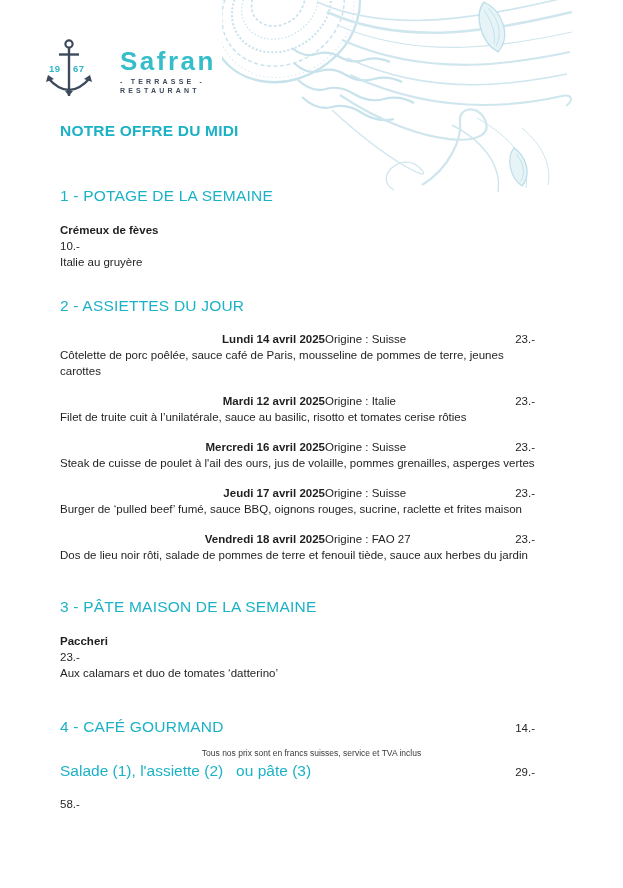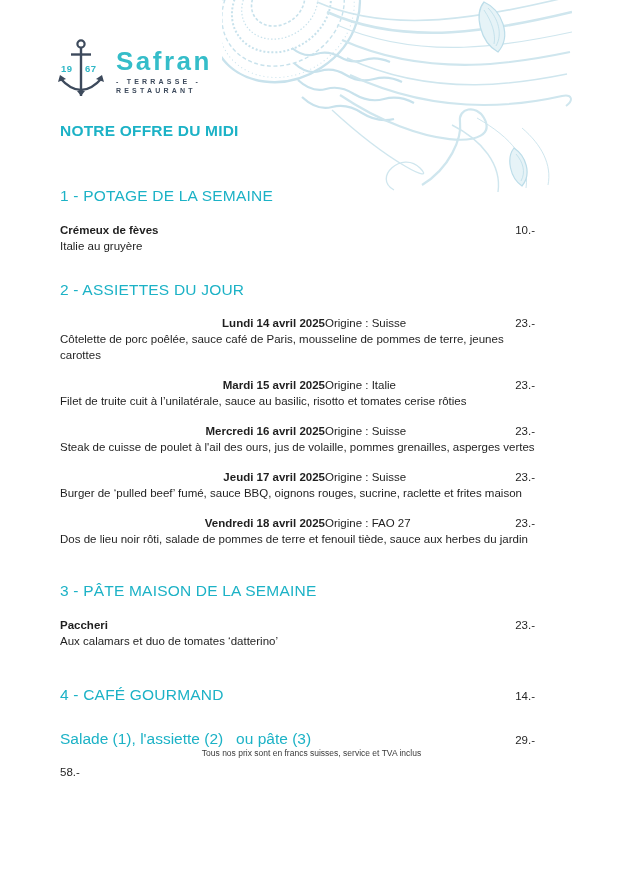--- a/index.html
+++ b/index.html
@@ -17,30 +17,30 @@
   .jellyfish {
     position: absolute;
     top: 0;
     left: 222px;
     width: 350px;
     height: 210px;
     pointer-events: none;
   }
 
   
-  .logo { position: absolute; top: 38px; left: 56px; display: flex; align-items: center; }
+  .logo { position: absolute; top: 38px; left: 44px; display: flex; align-items: center; }
   .logo-mark { position: relative; width: 50px; height: 66px; }
   .logo-mark svg { position: absolute; left: 0; top: 0; }
   .logo-year {
     position: absolute; top: 25px;
     font-size: 9.5px; font-weight: bold; color: #2fb7c6; letter-spacing: 0.5px;
   }
   .year-left { left: 5px; }
   .year-right { left: 29px; }
-  .logo-text { margin-left: 10px; }
+  .logo-text { margin-left: 26px; }
   .brand {
     font-size: 26px; font-weight: bold; letter-spacing: 2.5px;
     color: #35bdc9; line-height: 1;
   }
   .brand-sub {
     font-size: 7px; font-weight: bold; letter-spacing: 3.2px;
     color: #3d4a5c; margin-top: 4px; white-space: nowrap;
   }
   .brand-sub + .brand-sub { margin-top: 2px; }
 
@@ -52,21 +52,21 @@
   }
   .section-heading {
     color: #1cb2c6; font-size: 15.5px; line-height: 20px; letter-spacing: 0.2px;
   }
   .h-potage    { margin-top: 45px; }
   .h-assiettes { margin-top: 26px; }
   .h-pate      { margin-top: 34px; }
 
   .item-row {
     display: flex; justify-content: space-between; align-items: flex-start;
-    margin-top: 16px; font-size: 11.5px; line-height: 16px;
+    margin-top: 16px; font-size: 11.5px; line-height: 16px; flex-direction: column;
   }
   .item-name { font-weight: bold; }
   .item-desc { font-size: 11.5px; line-height: 16px; }
   .price { font-size: 11.5px; color: #262626; white-space: nowrap; }
 
   .day-row {
     display: flex; align-items: baseline;
     margin-top: 14px; font-size: 11.5px; line-height: 16px;
   }
   .day-row.first { margin-top: 15px; }
@@ -174,21 +174,21 @@
     <div class="section-heading h-assiettes">2 - ASSIETTES DU JOUR</div>
 
     <div class="day-row first">
       <span class="day-title">Lundi 14 avril 2025</span>
       <span class="day-origin">Origine : Suisse</span>
       <span class="day-price">23.-</span>
     </div>
     <div class="day-desc">Côtelette de porc poêlée, sauce café de Paris, mousseline de pommes de terre, jeunes carottes</div>
 
     <div class="day-row">
-      <span class="day-title">Mardi 15 avril 2025</span>
+      <span class="day-title">Mardi 12 avril 2025</span>
       <span class="day-origin">Origine : Italie</span>
       <span class="day-price">23.-</span>
     </div>
     <div class="day-desc">Filet de truite cuit à l’unilatérale, sauce au basilic, risotto et tomates cerise rôties</div>
 
     <div class="day-row">
       <span class="day-title">Mercredi 16 avril 2025</span>
       <span class="day-origin">Origine : Suisse</span>
       <span class="day-price">23.-</span>
     </div>

